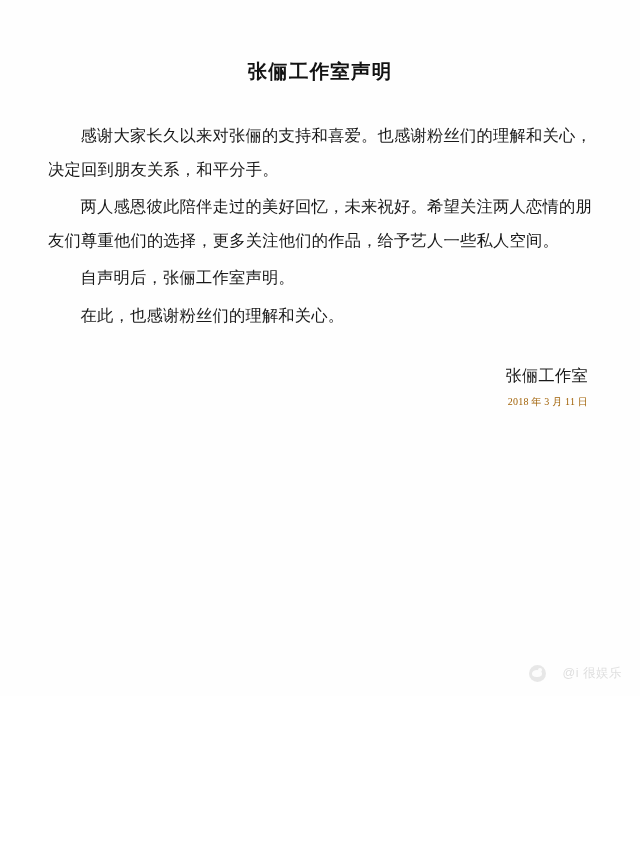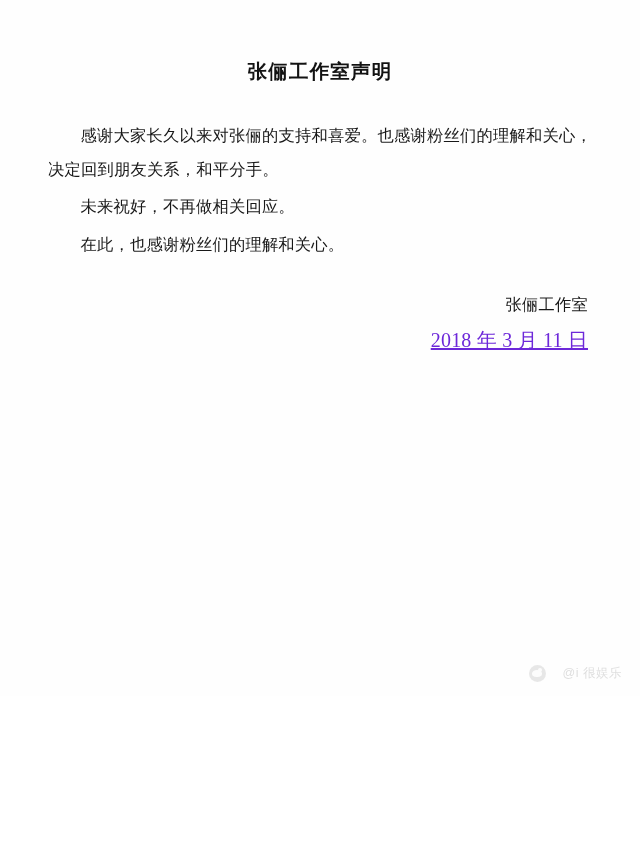--- a/index.html
+++ b/index.html
@@ -53,25 +53,24 @@
     text-align: right;
     padding-right: 4px;
   }
   .sign-name {
     font-size: 16.3px;
     line-height: 1.95;
     color: #181818;
     letter-spacing: 0.2px;
   }
   .sign-date {
-    font-size: 20px;
+    font-size: 10px;
     line-height: 1.95;
-    color: #6d28d9;
+    color: #a16207;
     letter-spacing: 0.2px;
-    text-decoration: underline;
   }
   .watermark {
     position: absolute;
     right: 18px;
     bottom: 14px;
     display: flex;
     align-items: center;
     gap: 17px;
     opacity: 0.42;
   }
@@ -113,21 +112,22 @@
 </style>
 </head>
 <body>
 
 <div class="page">
   <div class="doc">
 
     <h1 class="doc-title">张俪工作室声明</h1>
 
     <p class="para">感谢大家长久以来对张俪的支持和喜爱。也感谢粉丝们的理解和关心，决定回到朋友关系，和平分手。</p>
-    <p class="para">未来祝好，不再做相关回应。</p>
+    <p class="para">两人感恩彼此陪伴走过的美好回忆，未来祝好。希望关注两人恋情的朋友们尊重他们的选择，更多关注他们的作品，给予艺人一些私人空间。</p>
+    <p class="para">自声明后，张俪工作室声明。</p>
     <p class="para">在此，也感谢粉丝们的理解和关心。</p>
 
     <div class="sign-block">
       <div class="sign-name">张俪工作室</div>
       <div class="sign-date">2018 年 3 月 11 日</div>
     </div>
 
   </div>
 
   <div class="watermark">

